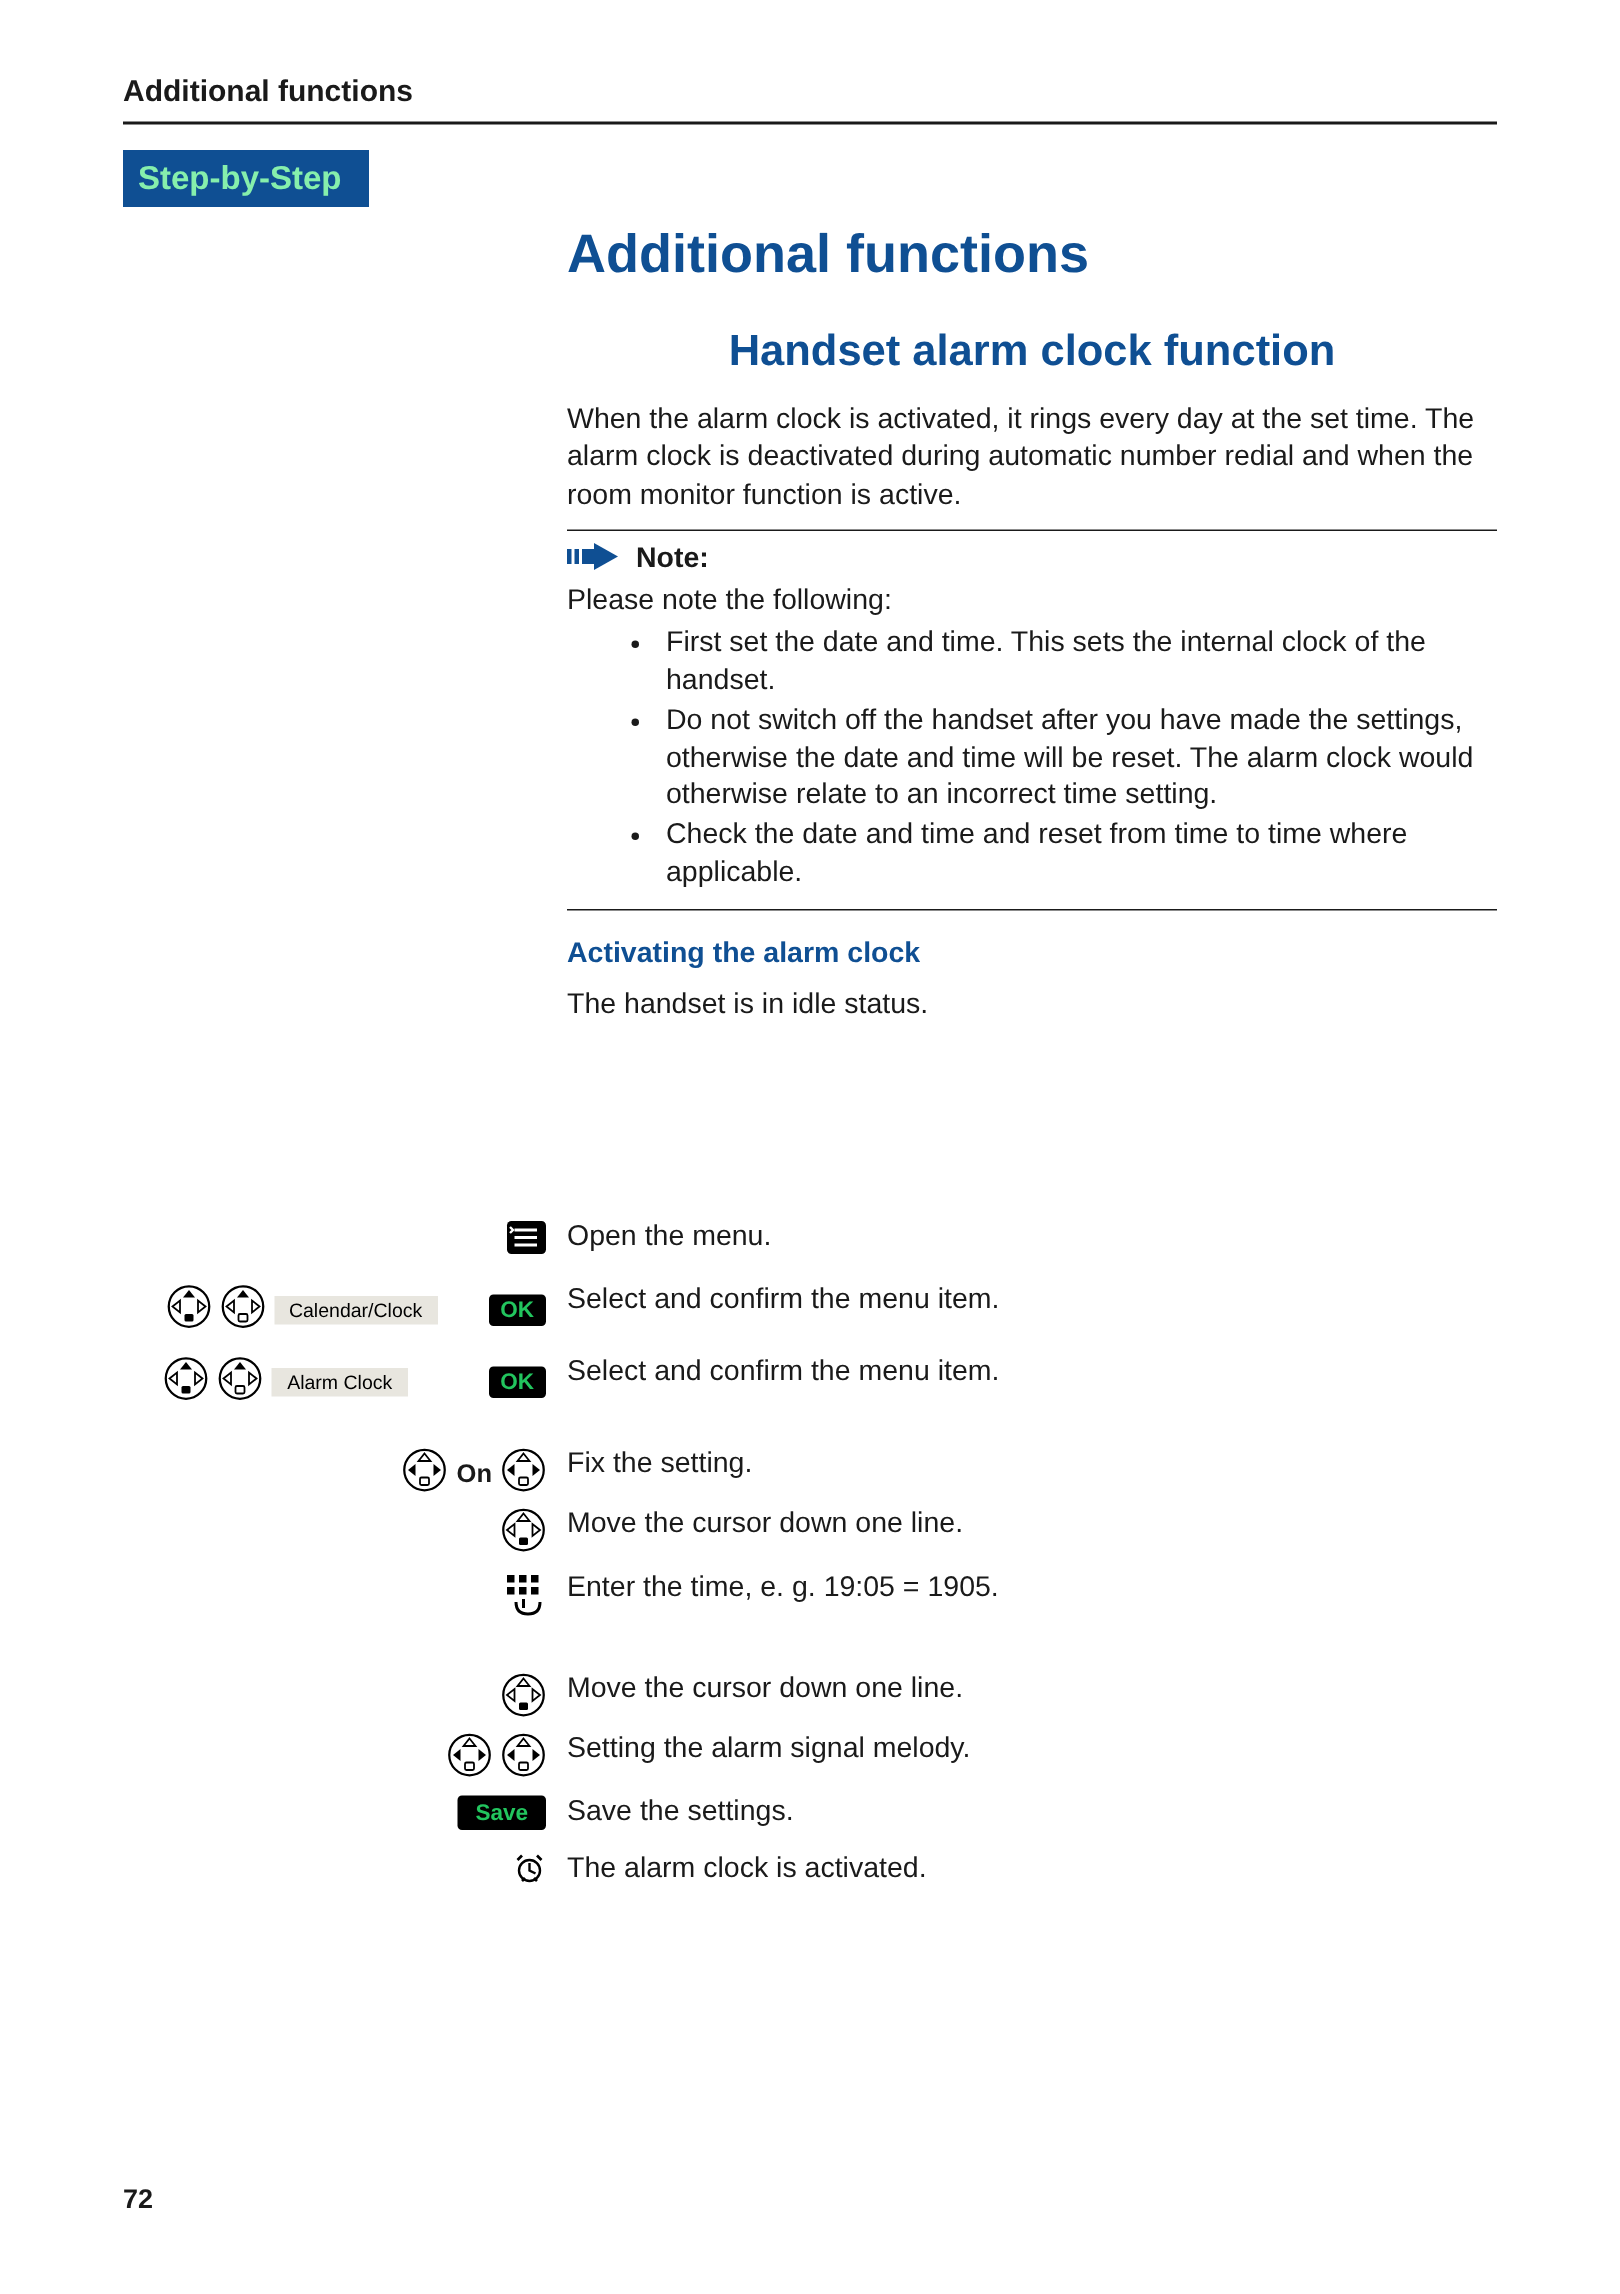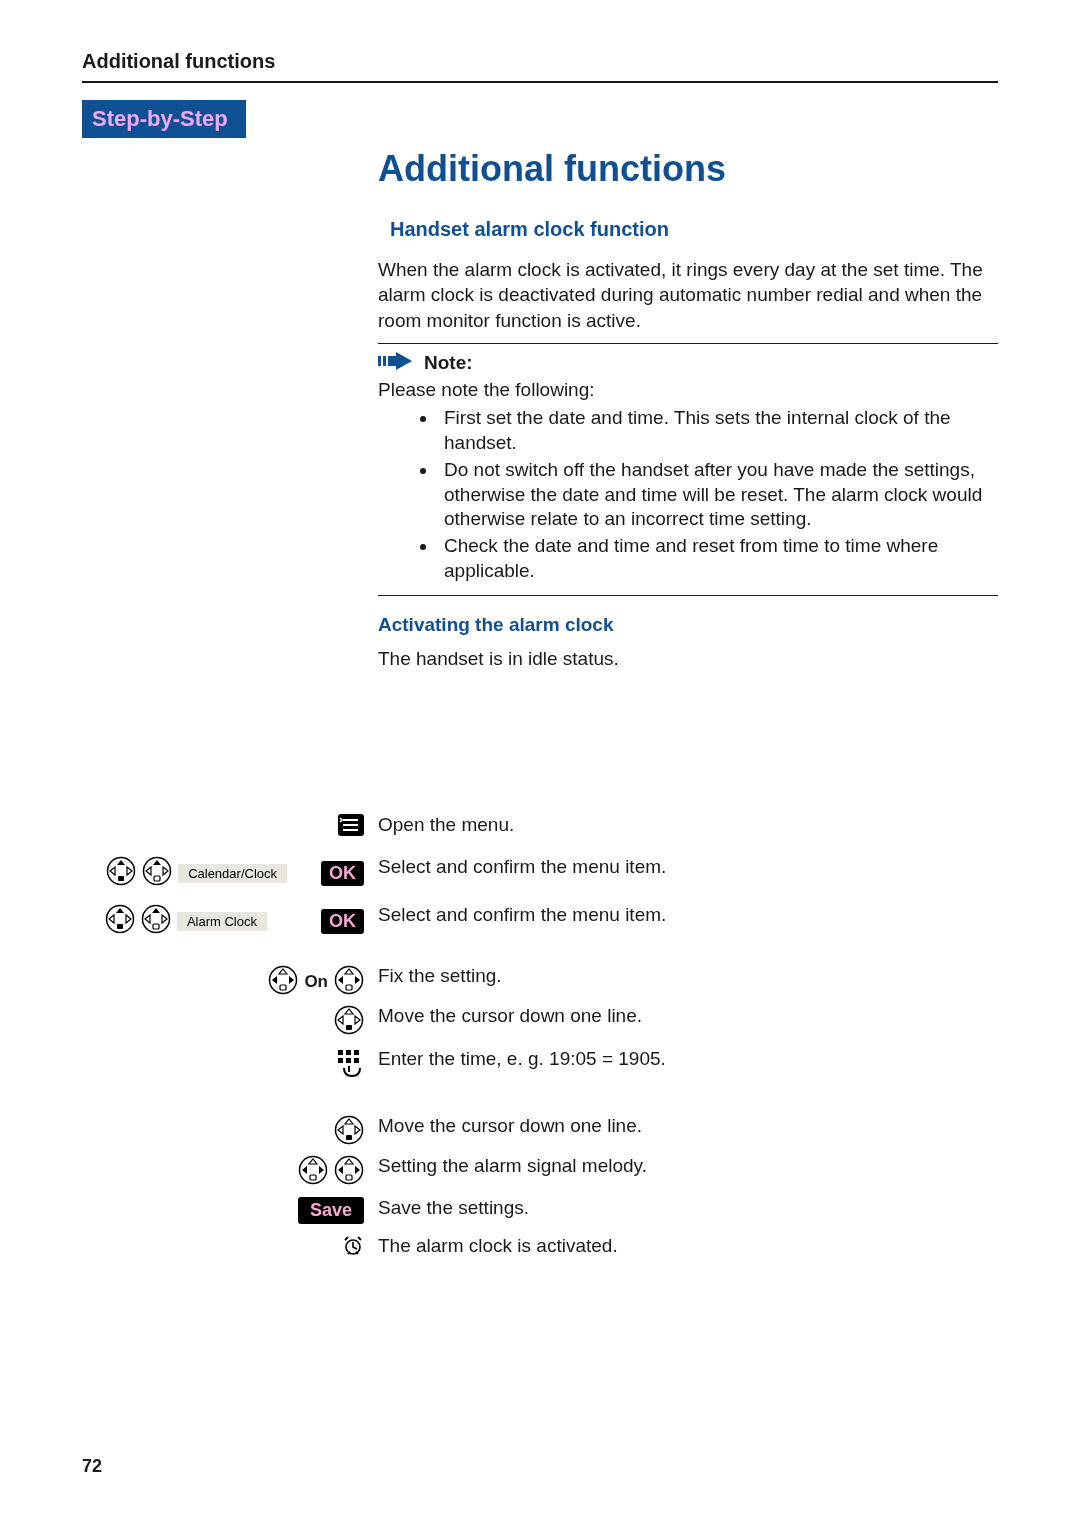--- a/index.html
+++ b/index.html
@@ -36,42 +36,43 @@
     border-bottom: 2px solid var(--line);
     padding-bottom: 8px;
     font-weight: 700;
     font-size: 20px;
   }
   .step-tag {
     position: absolute;
     left: var(--lm);
     top: 100px;
     background: var(--brand);
-    color: #f0abfc;
+    color: #86efac;
     font-weight: 700;
     font-size: 22px;
     padding: 6px 18px 6px 10px;
   }
   .content {
     position: absolute;
     left: var(--content-left);
     right: var(--rm);
     top: 148px;
   }
   h1 {
     color: var(--brand);
     font-size: 36px;
     margin: 0 0 28px 0;
     font-weight: 700;
   }
   h2 {
     color: var(--brand);
-    font-size: 20px;
-    margin: 0 0 16px 12px;
-    font-weight: 700;
+    font-size: 29px;
+    margin: 0 0 16px 0;
+    font-weight: 700;
+    text-align: center;
   }
   .para {
     font-size: 19px;
     line-height: 1.33;
     margin: 0 0 10px 0;
   }
   .note-box {
     border-top: 1px solid var(--line);
     border-bottom: 1px solid var(--line);
     padding: 8px 0 10px 0;
@@ -121,23 +122,23 @@
 
   .menu-chip {
     background: #e8e6df;
     font-size: 13px;
     padding: 2px 10px;
     color: #000;
   }
 
   .softkey {
     background: #000;
-    color: #f9a8d4;
-    font-weight: 700;
-    font-size: 18px;
+    color: #22c55e;
+    font-weight: 700;
+    font-size: 15px;
     padding: 2px 8px;
     border-radius: 3px;
   }
   .softkey.save { padding: 3px 12px; }
 
   .menu-icon {
     background: #000;
     color: #fff;
     width: 26px; height: 22px;
     position: relative;

